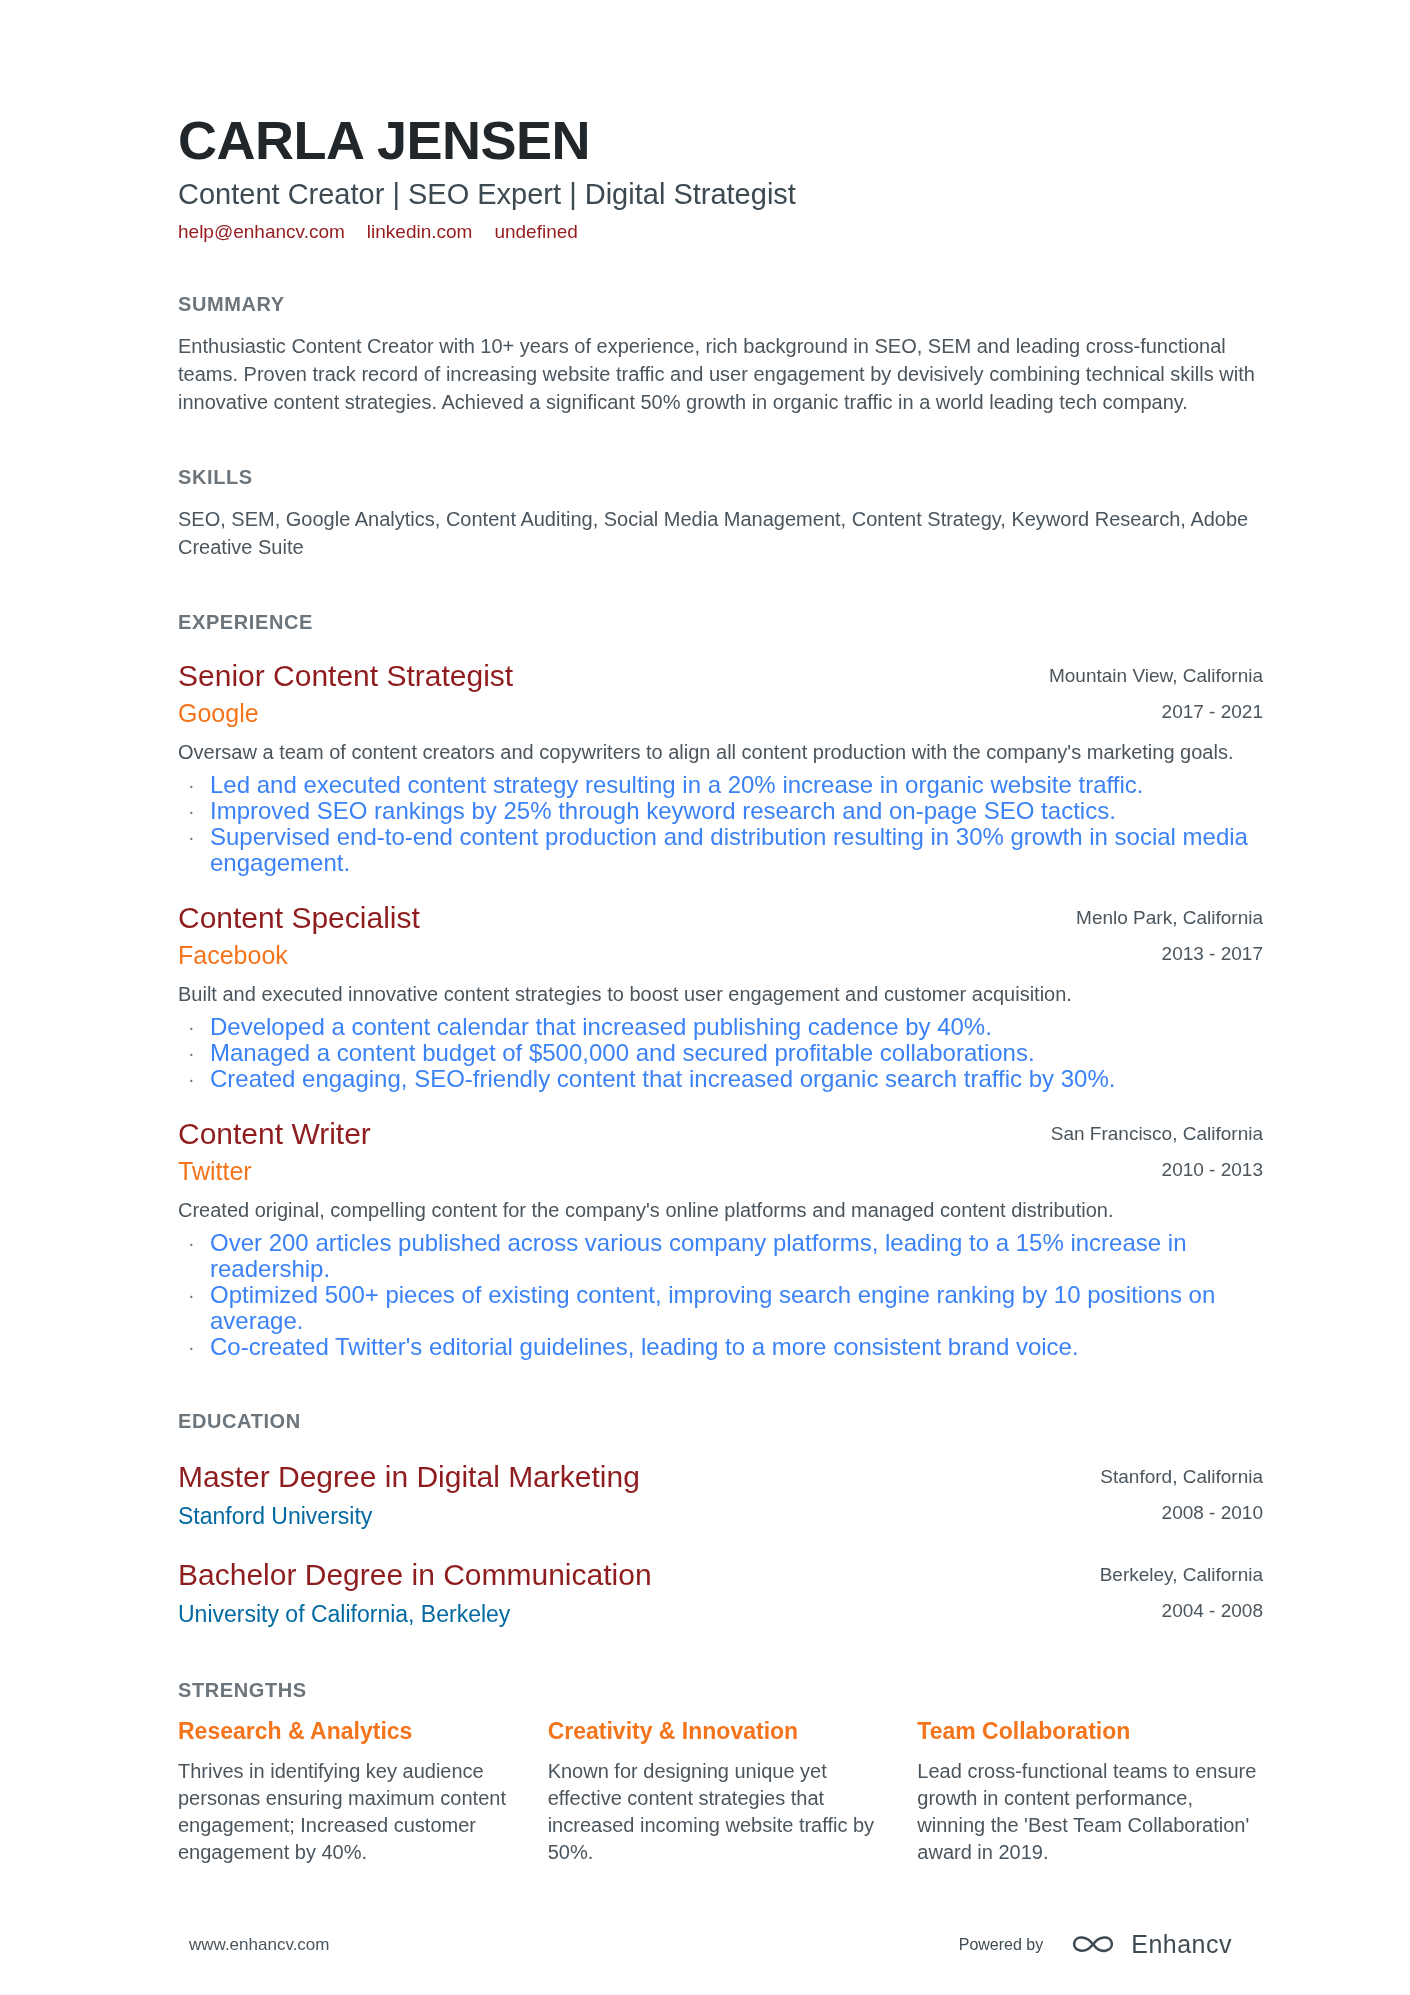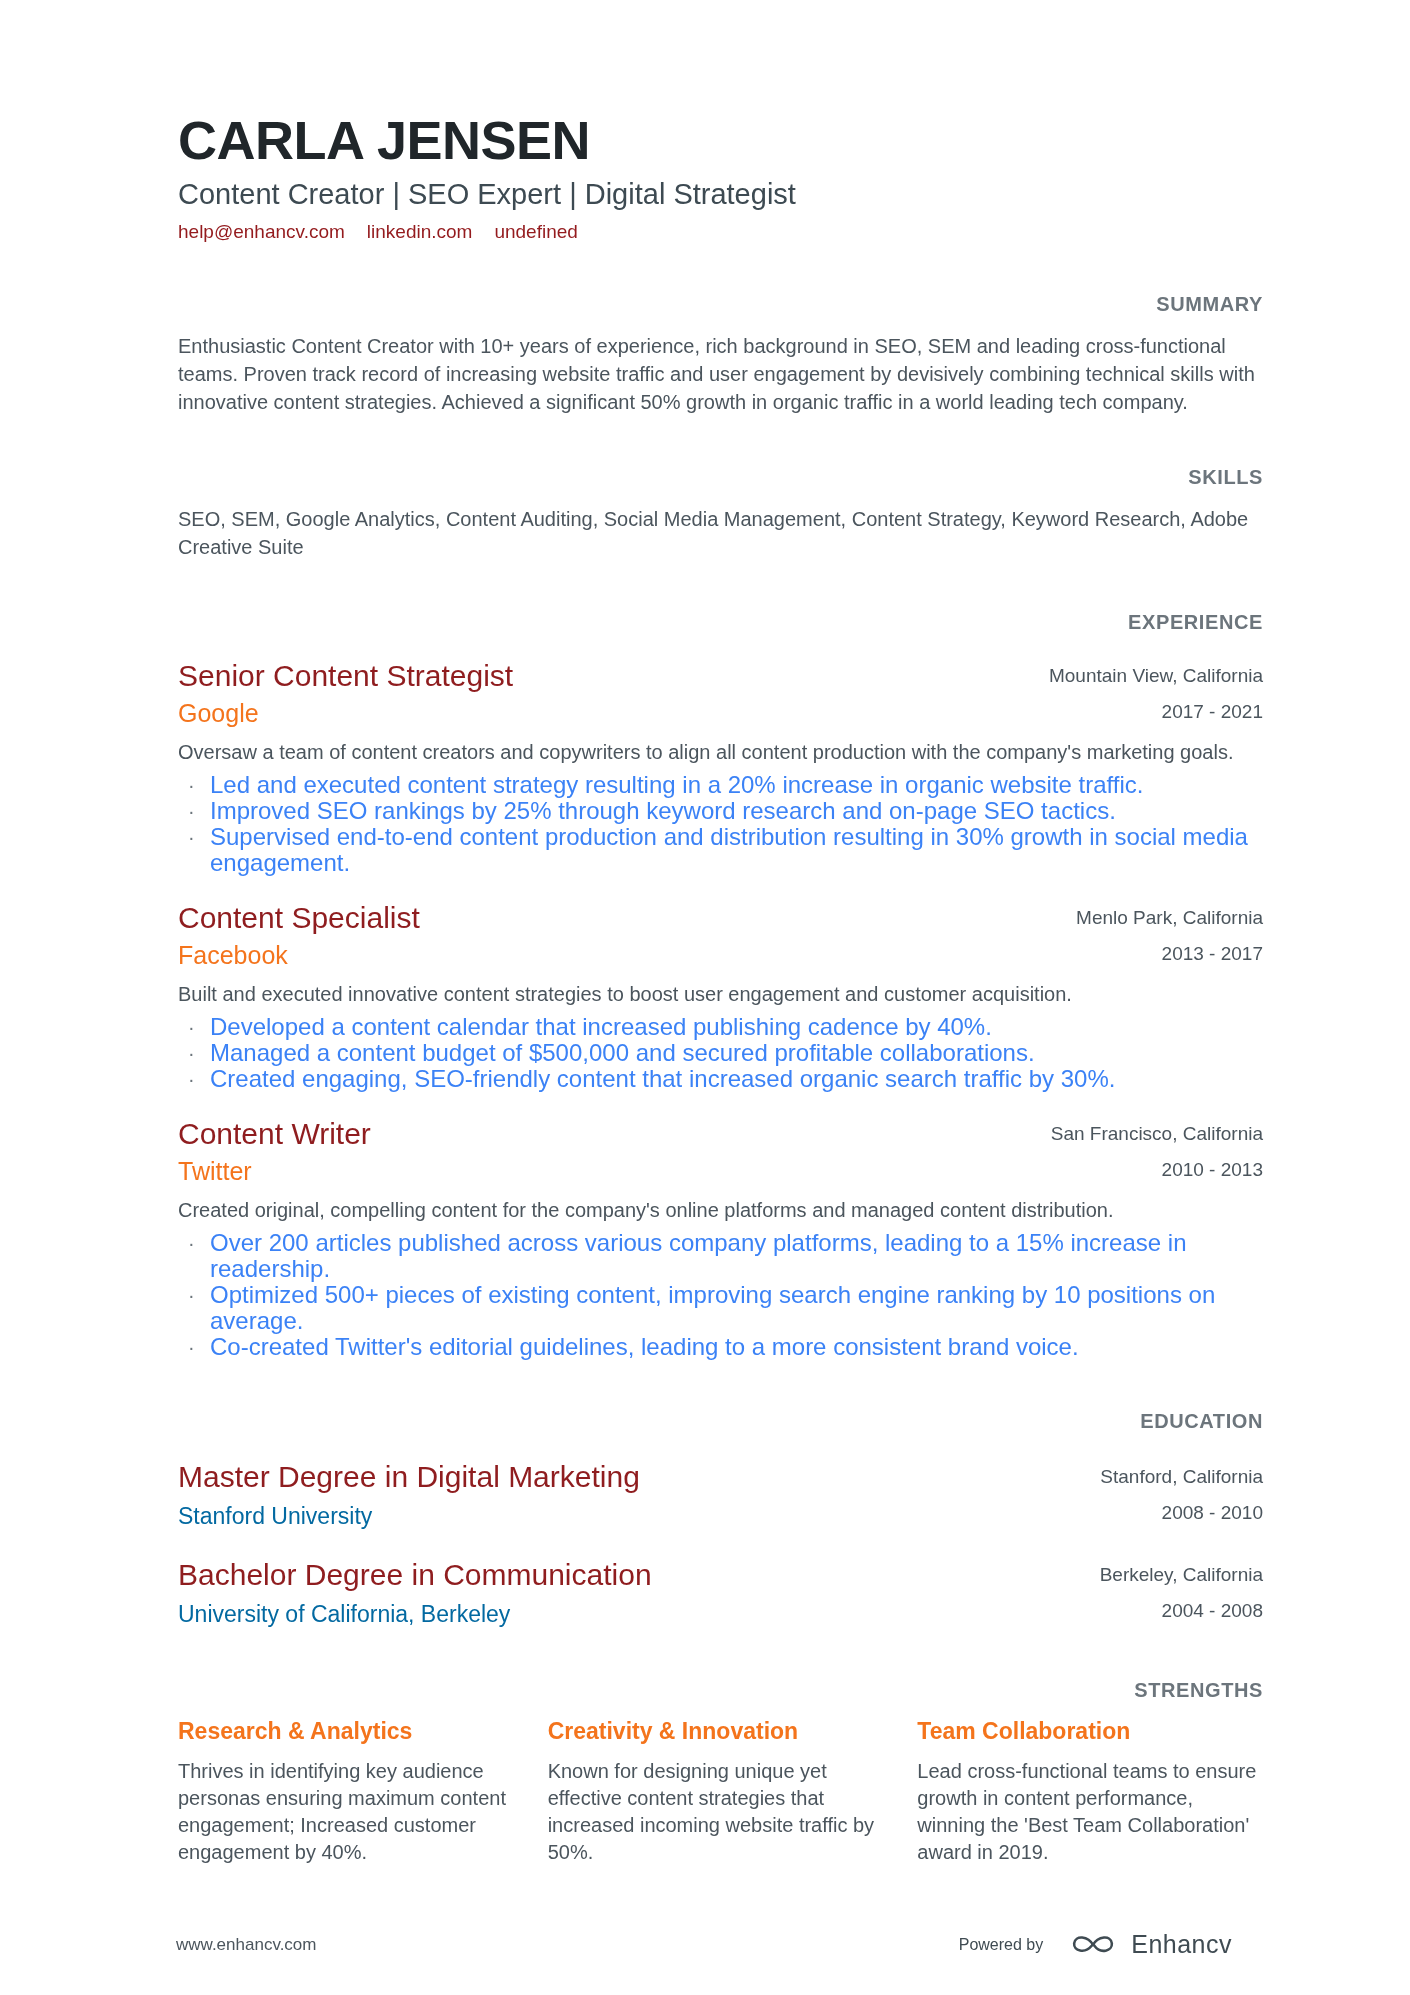--- a/index.html
+++ b/index.html
@@ -40,21 +40,20 @@
   }
   .contacts a { color: #941b1e; text-decoration: none; cursor: pointer; }
   
   .section { margin-top: 50px; }
   .section-heading {
     font-size: 20px;
     font-weight: 700;
     letter-spacing: 0.6px;
     color: #6c757c;
     margin-bottom: 16px;
-    text-align: right;
   }
   .body-text {
     font-size: 20px;
     line-height: 28px;
     color: #4b555d;
     max-width: 1125px;
   }
   
   .job { margin-top: 24px; }
   .job:first-of-type { margin-top: 6px; }
@@ -124,21 +123,21 @@
   }
   .strength-text {
     margin-top: 12px;
     font-size: 20px;
     line-height: 27px;
     color: #4b555d;
   }
   
   .footer {
     position: absolute;
-    left: 108px;
+    left: 121px;
     right: 110px;
     bottom: 48px;
     display: flex;
     justify-content: space-between;
     align-items: center;
   }
   .footer-site {
     font-size: 17px;
     color: #4b555d;
     text-decoration: none;

